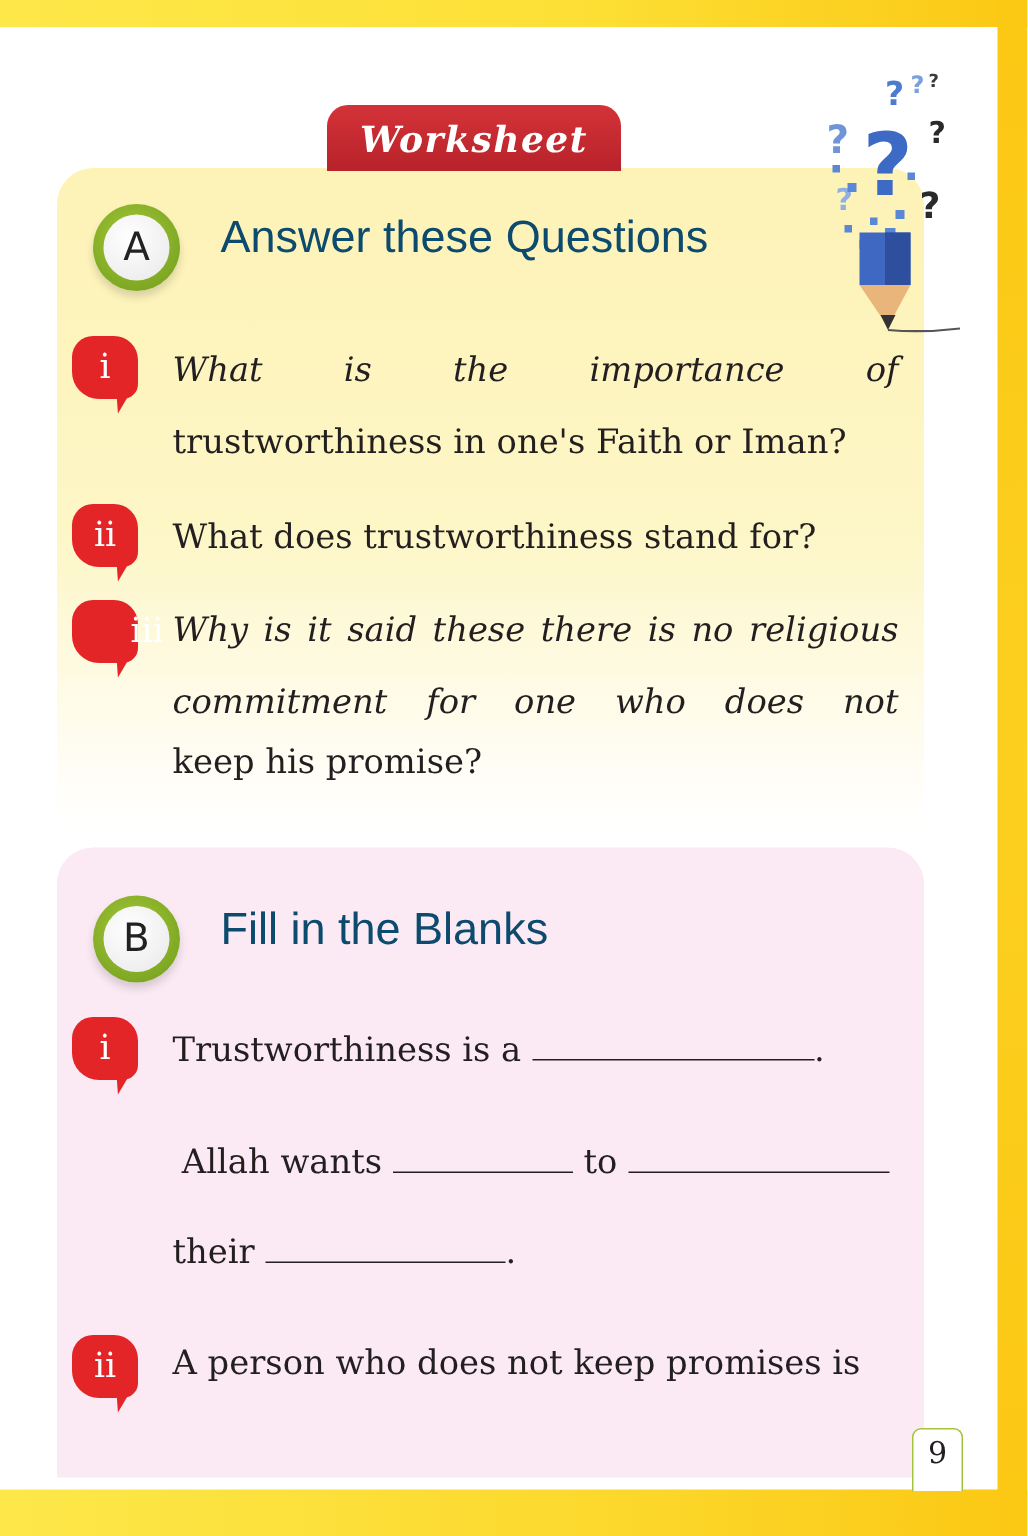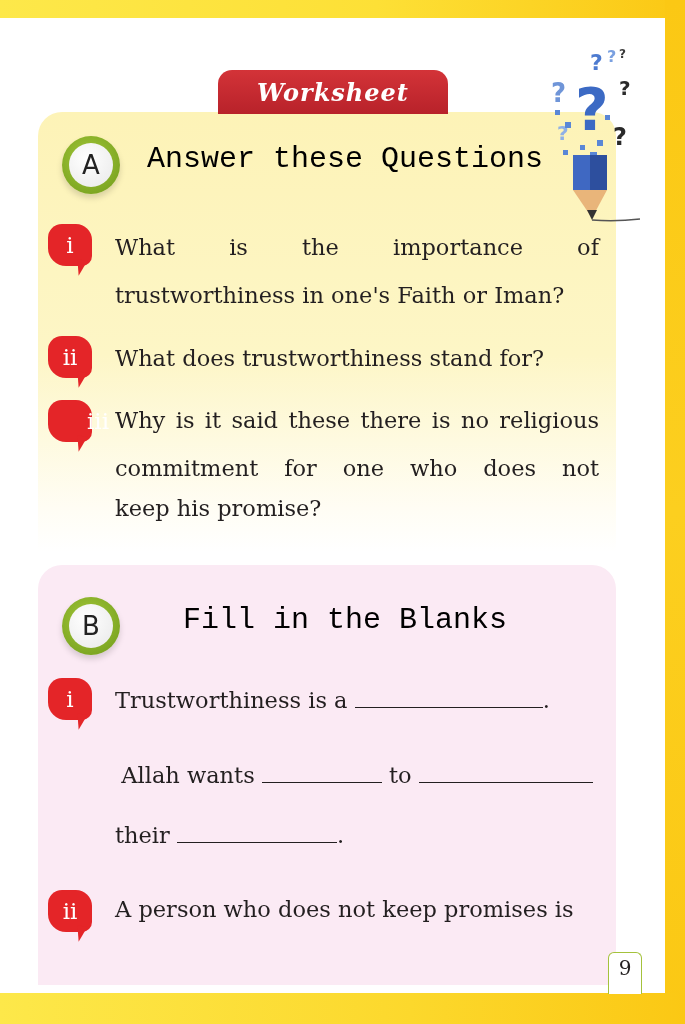--- a/index.html
+++ b/index.html
@@ -6,48 +6,48 @@
   html, body { width:685px; height:1024px; overflow:hidden; background:#ffffff; }
   body { position:relative; font-family:"DejaVu Serif", "Liberation Serif", serif; color:#231f20; }
 
   .border-top { position:absolute; left:0; top:0; width:685px; height:18px;
     background:linear-gradient(90deg,#fde84a 0%,#fde036 55%,#fbc814 100%); }
   .border-right { position:absolute; left:665px; top:0; width:20px; height:1024px;
     background:linear-gradient(180deg,#fbc814,#fccf1f 50%,#fbc814); }
   .border-bottom { position:absolute; left:0; top:993px; width:685px; height:31px;
     background:linear-gradient(90deg,#fde84a 0%,#fcd82c 60%,#fbc814 100%); }
 
-  .tab { position:absolute; left:218px; top:70px; width:230px; height:44px;
+  .tab { position:absolute; left:218px; top:70px; width:196px; height:44px;
     background:linear-gradient(180deg,#d33338,#b8222a); border-radius:14px 14px 0 0;
     color:#fff; text-align:center; font-family:"DejaVu Serif", serif; font-style:italic;
     font-weight:bold; font-size:24px; line-height:46px; letter-spacing:1px; }
 
   .panel-a { position:absolute; left:38px; top:112px; width:578px; height:440px;
     background:linear-gradient(180deg,#fdf3b7 0%,#fdf6c6 55%,#fffdf4 90%,#ffffff 100%);
     border-radius:24px 24px 0 0; }
   .panel-b { position:absolute; left:38px; top:565px; width:578px; height:420px;
     background:#fbeaf4; border-radius:24px 24px 0 0; }
 
   .badge { position:absolute; width:58px; height:58px; border-radius:50%;
     background:radial-gradient(circle at 45% 40%,#a6c93a,#6e9a1a);
     box-shadow:0 4px 6px rgba(0,0,0,0.15); }
   .badge-inner { position:absolute; left:7px; top:7px; width:44px; height:44px; border-radius:50%;
     background:radial-gradient(circle at 40% 35%,#ffffff,#e8e8e8);
     font-family:"DejaVu Sans", sans-serif; font-size:26px; color:#222; text-align:center; line-height:44px; }
 
-  .section-title { position:absolute; font-family:Liberation Mono, monospace; font-size:30px; color:#000000; }
+  .section-title { position:absolute; font-family:Liberation Sans, sans-serif; font-size:30px; color:#0c4a6e; }
 
   .bubble { position:absolute; width:44px; height:42px; background:#e42528;
     border-radius:14px 16px 10px 18px; color:#fff; font-family:"DejaVu Serif", serif;
     font-size:23px; text-align:center; line-height:42px; }
   .bubble::after { content:""; position:absolute; left:28px; top:36px; border-left:4px solid transparent;
     border-right:6px solid transparent; border-top:16px solid #e42528; transform:rotate(10deg); }
 
   .q { position:absolute; left:115px; width:484px; font-size:22.5px; line-height:48px; color:#231f20; }
-  .justify { text-align:justify; text-align-last:justify; }
+  .justify { text-align:justify; text-align-last:justify;font-style:italic; }
 
   .blank { display:inline-block; border-bottom:1.5px solid #231f20; height:20px; vertical-align:baseline; }
 
   .page-num { position:absolute; left:608px; top:952px; width:34px; height:42px;
     border:1.5px solid #a4c23c; border-bottom:none; border-radius:6px 6px 0 0; background:#fff;
     font-size:20px; text-align:center; line-height:30px; }
 
   .pencil-art { position:absolute; left:535px; top:40px; width:110px; height:190px; }
 </style>
 </head>
@@ -103,21 +103,21 @@
 <div class="q" style="top:334px;">What does trustworthiness stand for?</div>
 
 <div class="bubble" style="left:48px;top:400px;padding-left:39px;">iii</div>
 <div class="q justify" style="top:396px;">Why is it said these there is no religious</div>
 <div class="q justify" style="top:444px;">commitment for one who does not</div>
 <div class="q" style="top:484px;">keep his promise?</div>
 
 <div class="badge" style="left:62px;top:597px;">
   <div class="badge-inner">B</div>
 </div>
-<div class="section-title" style="left:147px;top:603px;margin-left:36px;">Fill in the Blanks</div>
+<div class="section-title" style="left:147px;top:603px;">Fill in the Blanks</div>
 
 <div class="bubble" style="left:48px;top:678px;">i</div>
 <div class="q" style="top:676px;">
   <span>Trustworthiness is a</span>
   <span class="blank" style="width:188px;"></span><span>.</span>
 </div>
 <div class="q" style="top:751px;text-align:center;">
   <span>Allah wants</span>
   <span class="blank" style="width:120px;"></span>
   <span>to</span>

